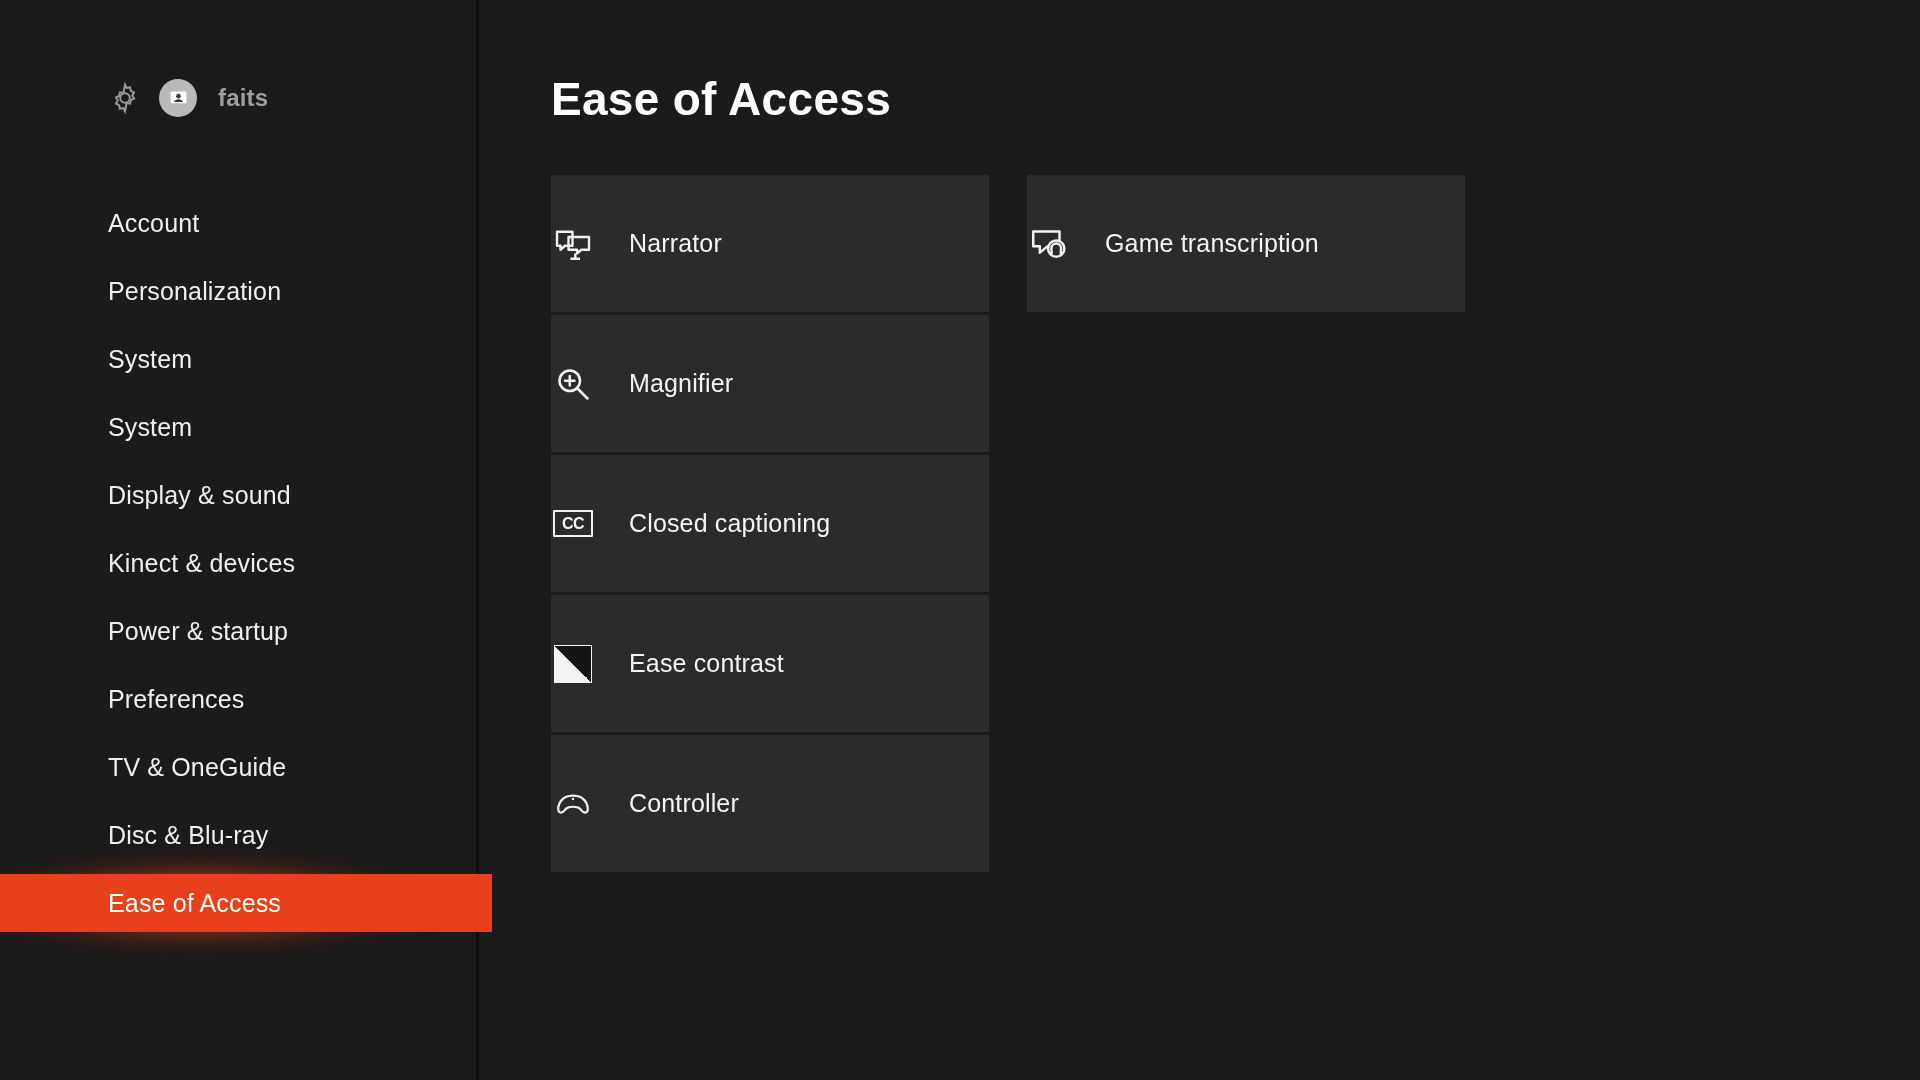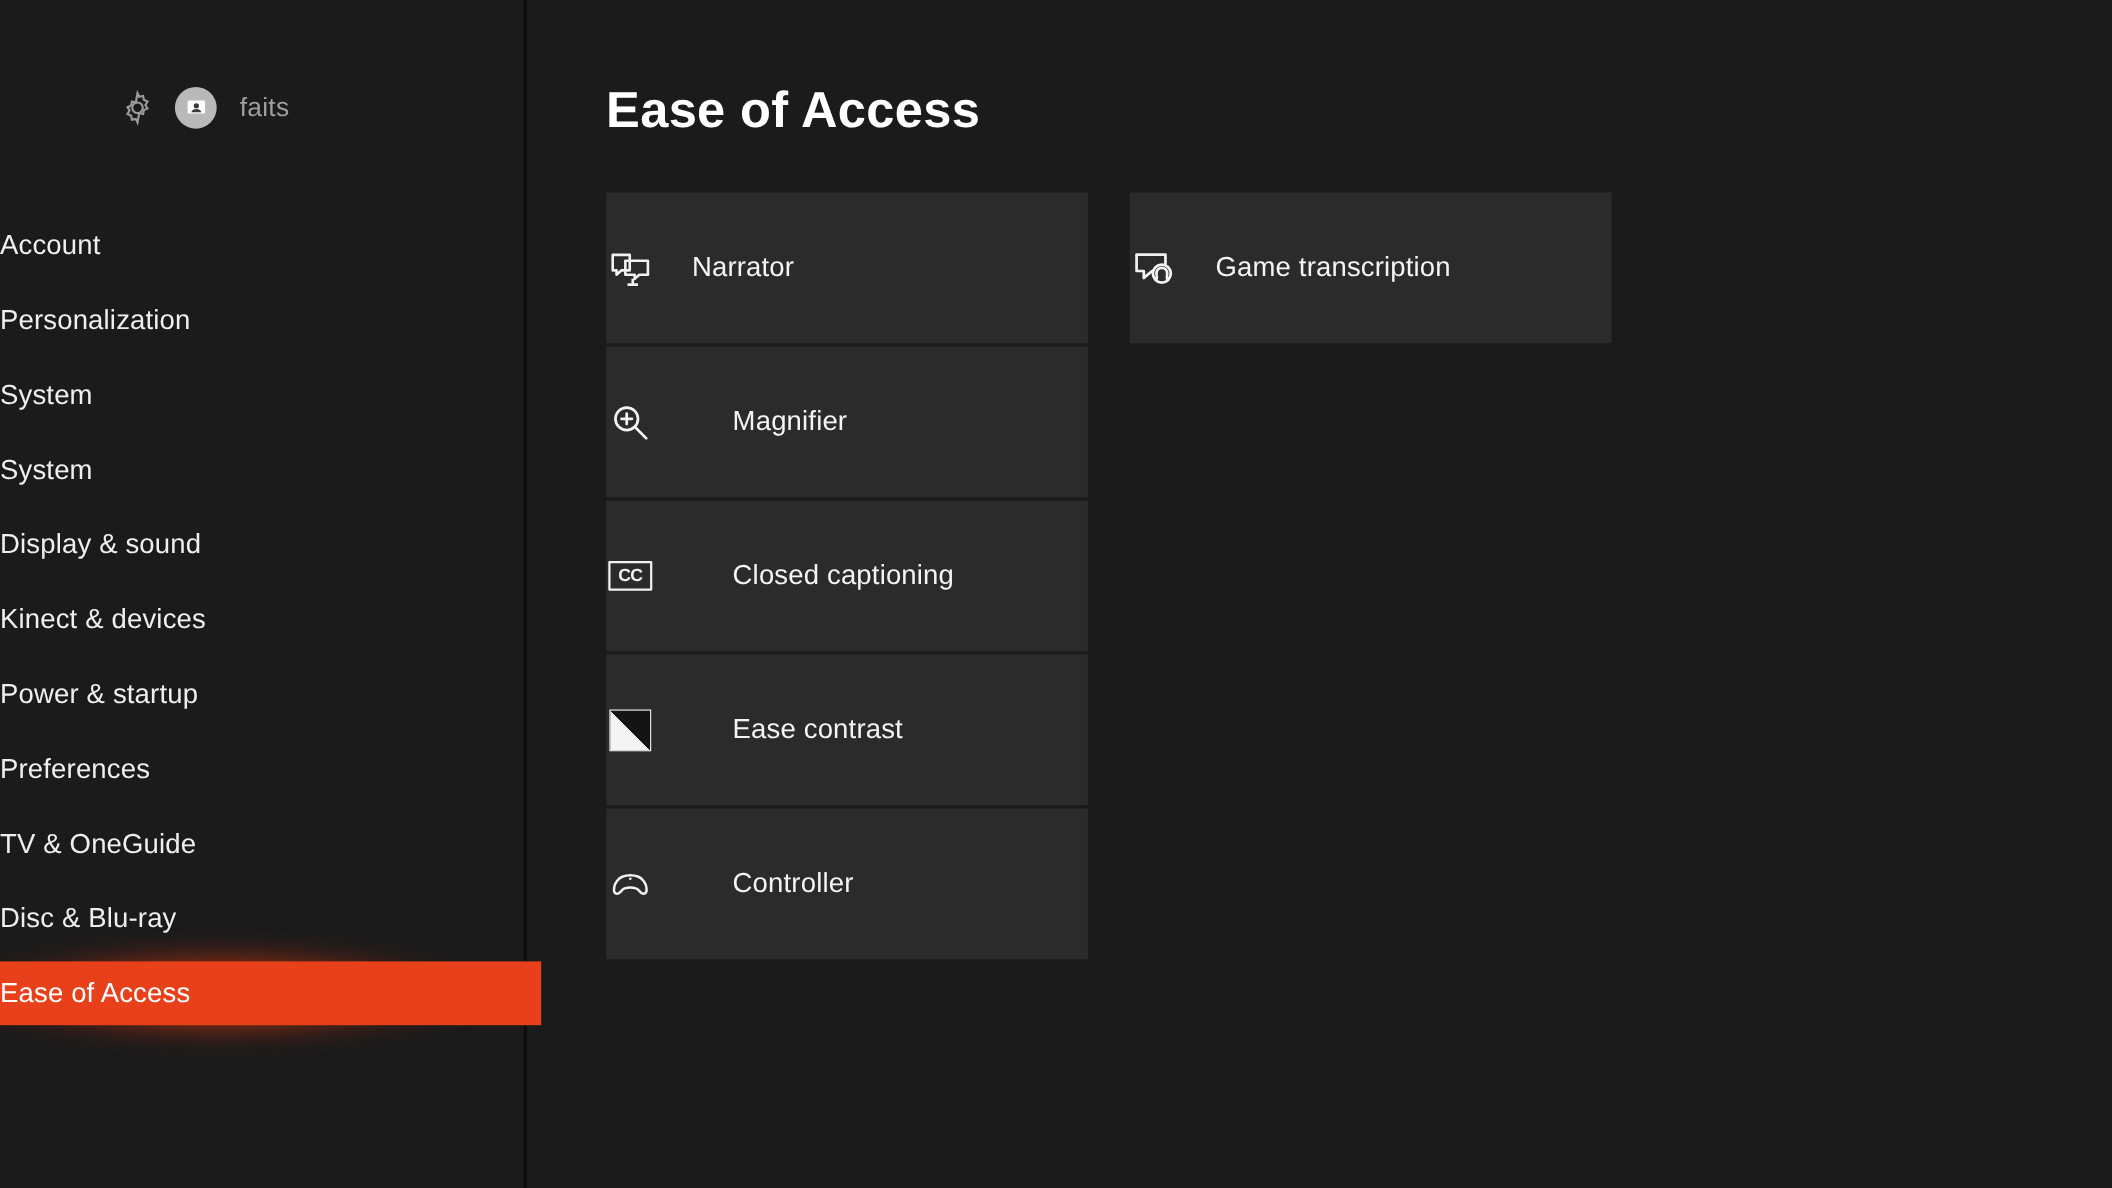--- a/index.html
+++ b/index.html
@@ -36,20 +36,21 @@
     width: 3px; height: 100%;
     background: #0e0e0e;
   }
 
   .profile-row {
     display: flex;
     align-items: center;
     height: 56px;
     margin-top: 70px;
     padding-left: 108px;
+    font-weight: bold;
   }
   .gear-icon {
     width: 34px; height: 34px;
     flex: 0 0 34px;
     color: #9a9a9a;
     display: block;
   }
   .avatar {
     width: 38px; height: 38px;
     border-radius: 50%;
@@ -75,20 +76,21 @@
 
   .nav {
     margin-top: 63px;
     position: relative;
   }
   .nav-item {
     position: relative;
     height: 68px;
     display: flex;
     align-items: center;
+    padding-left: 108px;
     font-size: 25px;
     color: #efefef;
     letter-spacing: 0.15px;
     white-space: nowrap;
     background: transparent;
     border: 0;
     width: 100%;
     text-align: left;
     font-family: inherit;
     cursor: default;
@@ -157,21 +159,21 @@
     height: 137px;
     background: #2b2b2b;
     display: flex;
     align-items: center;
     border: 0;
     width: 100%;
     text-align: left;
     font-family: inherit;
     cursor: default;
   }
-  .tile + .tile { margin-top: 3px; gap: 37px; }
+  .tile + .tile { margin-top: 3px; }
 
   .tile-icon {
     width: 44px;
     height: 44px;
     flex: 0 0 44px;
     color: #f2f2f2;
     display: flex;
     align-items: center;
     justify-content: center;
   }

